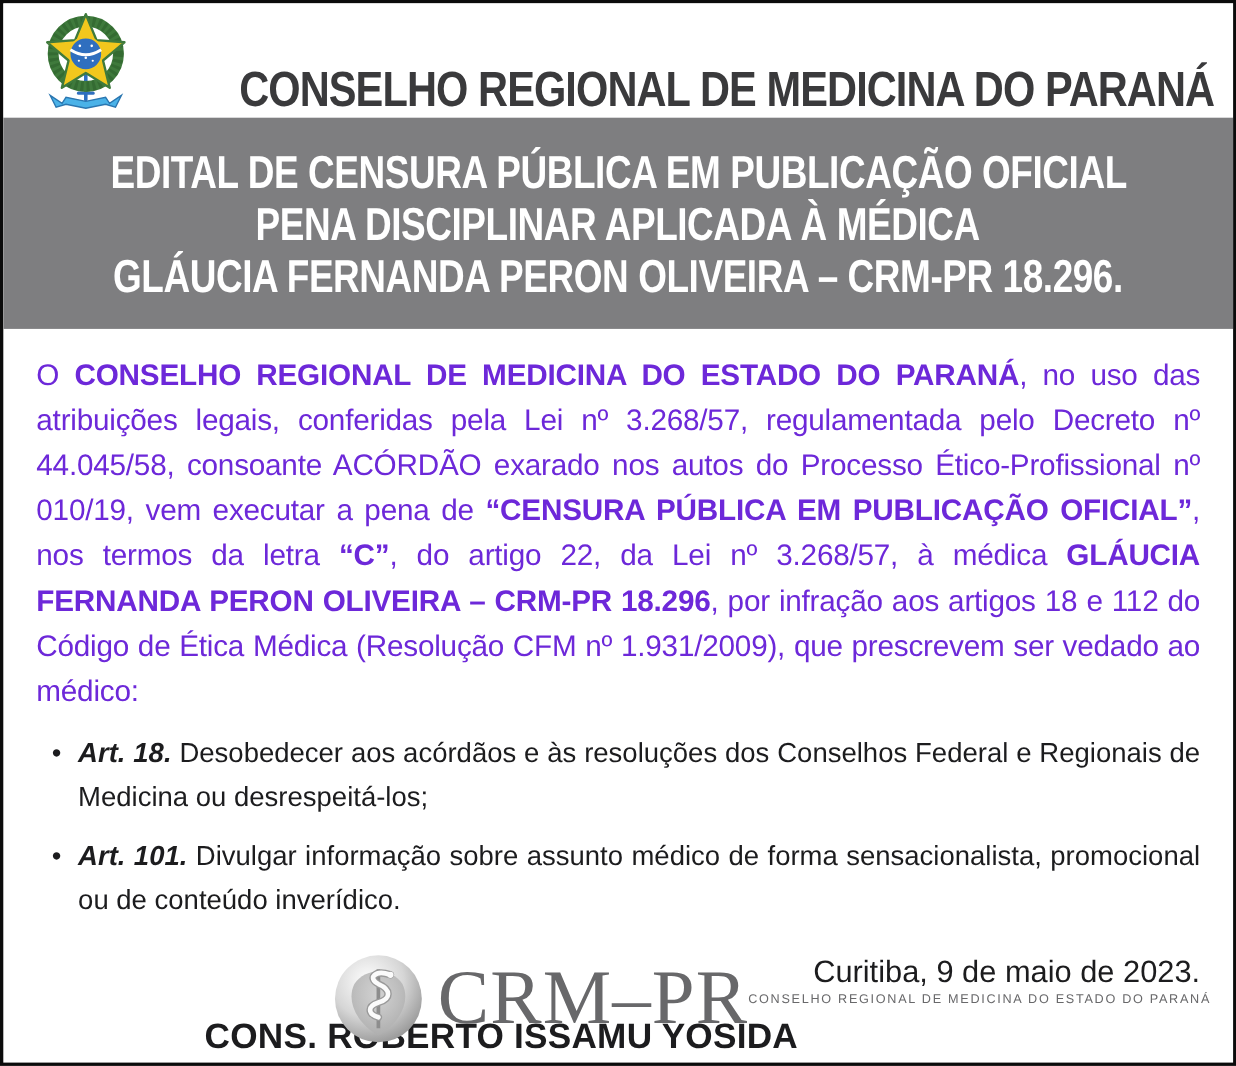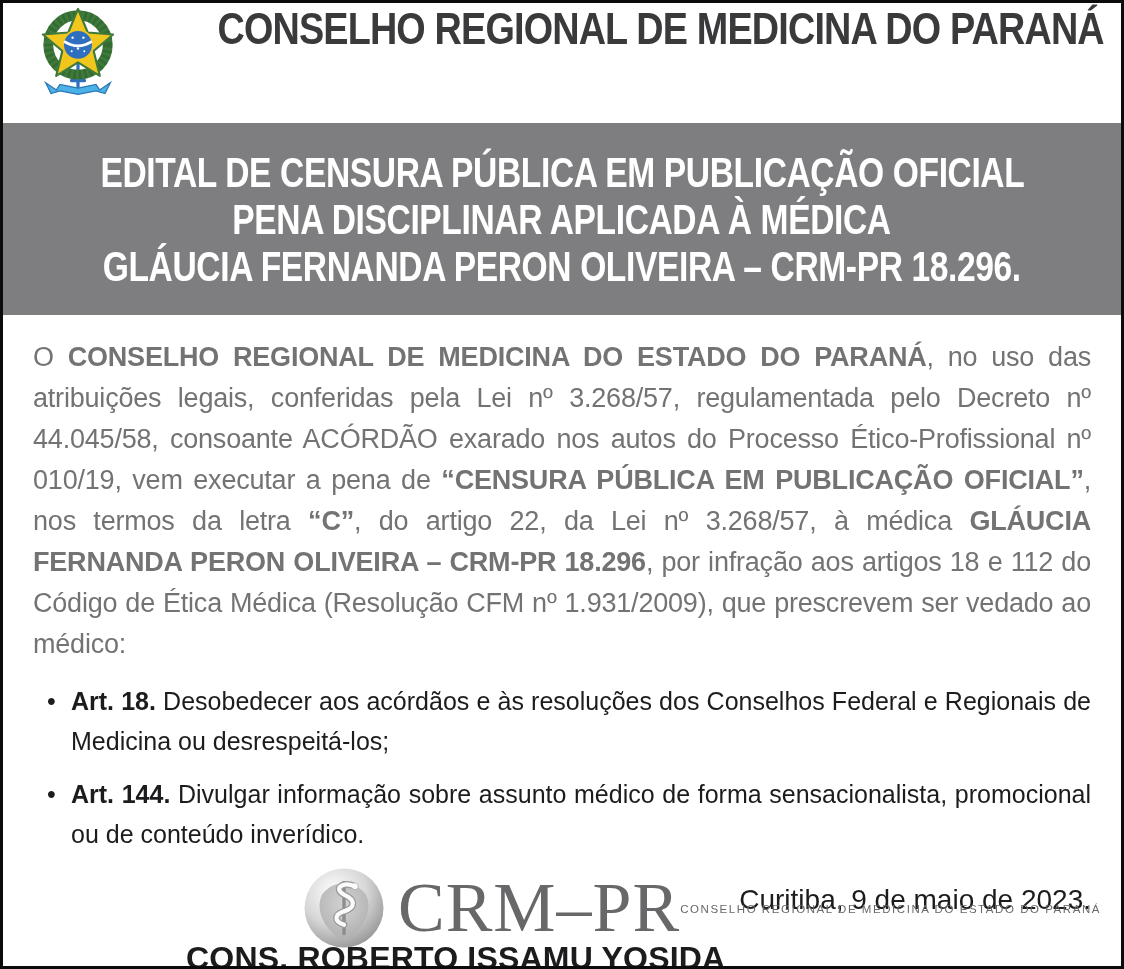--- a/index.html
+++ b/index.html
@@ -2,37 +2,37 @@
 <html lang="pt-BR"><head>
 <meta charset="utf-8">
 <style>
   html,body{margin:0;padding:0;background:#ffffff;}
   .page{
     width:1124px;height:969px;box-sizing:border-box;
     border:3px solid #0b0b0b;background:#ffffff;position:relative;overflow:hidden;
     font-family:"Liberation Sans",sans-serif;color:#1a1a1a;
   }
   
-  .header{height:120px;display:flex;align-items:flex-start;padding:0 26px 0 30px;background:#ffffff;}
+  .header{height:104px;display:flex;align-items:flex-end;padding:0 26px 0 30px;background:#ffffff;}
   .coa{flex:0 0 auto;margin-right:10px;}
   .title-wrap{flex:1;text-align:center;}
   .cond{display:inline-block;transform:scaleX(.84);transform-origin:center;white-space:nowrap;}
   .page-title{font-size:45px;font-weight:bold;color:#3a3a3c;letter-spacing:-1px;}
   
   .banner{height:192px;background:#7e7e80;display:flex;flex-direction:column;justify-content:center;align-items:center;}
   .banner-line{color:#ffffff;font-weight:bold;font-size:42px;line-height:47px;letter-spacing:-.5px;}
   .banner-line .cond{transform:scaleX(.8);}
   
   .main{padding:22px 30px 0 30px;}
-  .body-par{margin:0;text-align:justify;font-size:27px;line-height:41px;color:#737373;letter-spacing:-.2px;}
+  .body-par{margin:0;text-align:justify;font-size:27px;line-height:41px;color:#6d28d9;letter-spacing:-.2px;}
   .body-par .b{font-weight:bold;}
   .bullets{list-style:none;margin:16px 0 0 14px;padding:0;}
   .bullets li{position:relative;padding-left:24px;margin-bottom:13px;font-size:25px;line-height:40px;color:#1c1c1e;text-align:justify;}
   .bullets li::before{content:"•";position:absolute;left:0;top:0;font-size:25px;}
-  .bullets .b{font-weight:bold;}
+  .bullets .b{font-weight:bold;font-style:italic;}
   
   .closing{margin:30px 0 0 153px;}
   .closing .date{margin:0 0 24px 0;font-size:28px;color:#1c1c1e;text-align:right;}
   .closing .signer{margin:0;font-size:32px;font-weight:bold;color:#1c1c1e;letter-spacing:.2px;}
   .closing .role{margin:2px 0 0 0;font-size:26px;color:#1c1c1e;}
   
   .crm-logo{position:absolute;right:20px;bottom:16px;display:flex;align-items:center;}
   .crm-sphere{flex:0 0 auto;margin-right:12px;}
   .crm-text{display:flex;flex-direction:row;align-items:center;}
   .crm-word{font-family:"Liberation Serif",serif;font-size:70px;line-height:62px;color:#68686a;letter-spacing:1px;}
@@ -73,21 +73,21 @@
     <div class="banner-line"><span class="cond">EDITAL DE CENSURA PÚBLICA EM PUBLICAÇÃO OFICIAL</span></div>
     <div class="banner-line"><span class="cond">PENA DISCIPLINAR APLICADA À MÉDICA</span></div>
     <div class="banner-line"><span class="cond">GLÁUCIA FERNANDA PERON OLIVEIRA – CRM-PR 18.296.</span></div>
   </div>
 
   <div class="main">
     <p class="body-par"><span>O </span><span class="b">CONSELHO REGIONAL DE MEDICINA DO ESTADO DO PARANÁ</span><span>, no uso das atribuições legais, conferidas pela Lei nº 3.268/57, regulamentada pelo Decreto nº 44.045/58, consoante ACÓRDÃO exarado nos autos do Processo Ético-Profissional nº 010/19, vem executar a pena de </span><span class="b">“CENSURA PÚBLICA EM PUBLICAÇÃO OFICIAL”</span><span>, nos termos da letra </span><span class="b">“C”</span><span>, do artigo 22, da Lei nº 3.268/57, à médica </span><span class="b">GLÁUCIA FERNANDA PERON OLIVEIRA – CRM-PR 18.296</span><span>, por infração aos artigos 18 e 112 do Código de Ética Médica (Resolução CFM nº 1.931/2009), que prescrevem ser vedado ao médico:</span></p>
 
     <ul class="bullets">
       <li><span class="b">Art. 18.</span><span> Desobedecer aos acórdãos e às resoluções dos Conselhos Federal e Regionais de Medicina ou desrespeitá-los;</span></li>
-      <li><span class="b">Art. 144.</span><span> Divulgar informação sobre assunto médico de forma sensacionalista, promocional ou de conteúdo inverídico.</span></li>
+      <li><span class="b">Art. 101.</span><span> Divulgar informação sobre assunto médico de forma sensacionalista, promocional ou de conteúdo inverídico.</span></li>
     </ul>
 
     <div class="closing">
       <p class="date">Curitiba, 9 de maio de 2023.</p>
       <p class="signer">CONS. ROBERTO ISSAMU YOSIDA</p>
       <p class="role">Presidente.</p>
     </div>
   </div>
 
   <div class="crm-logo">

